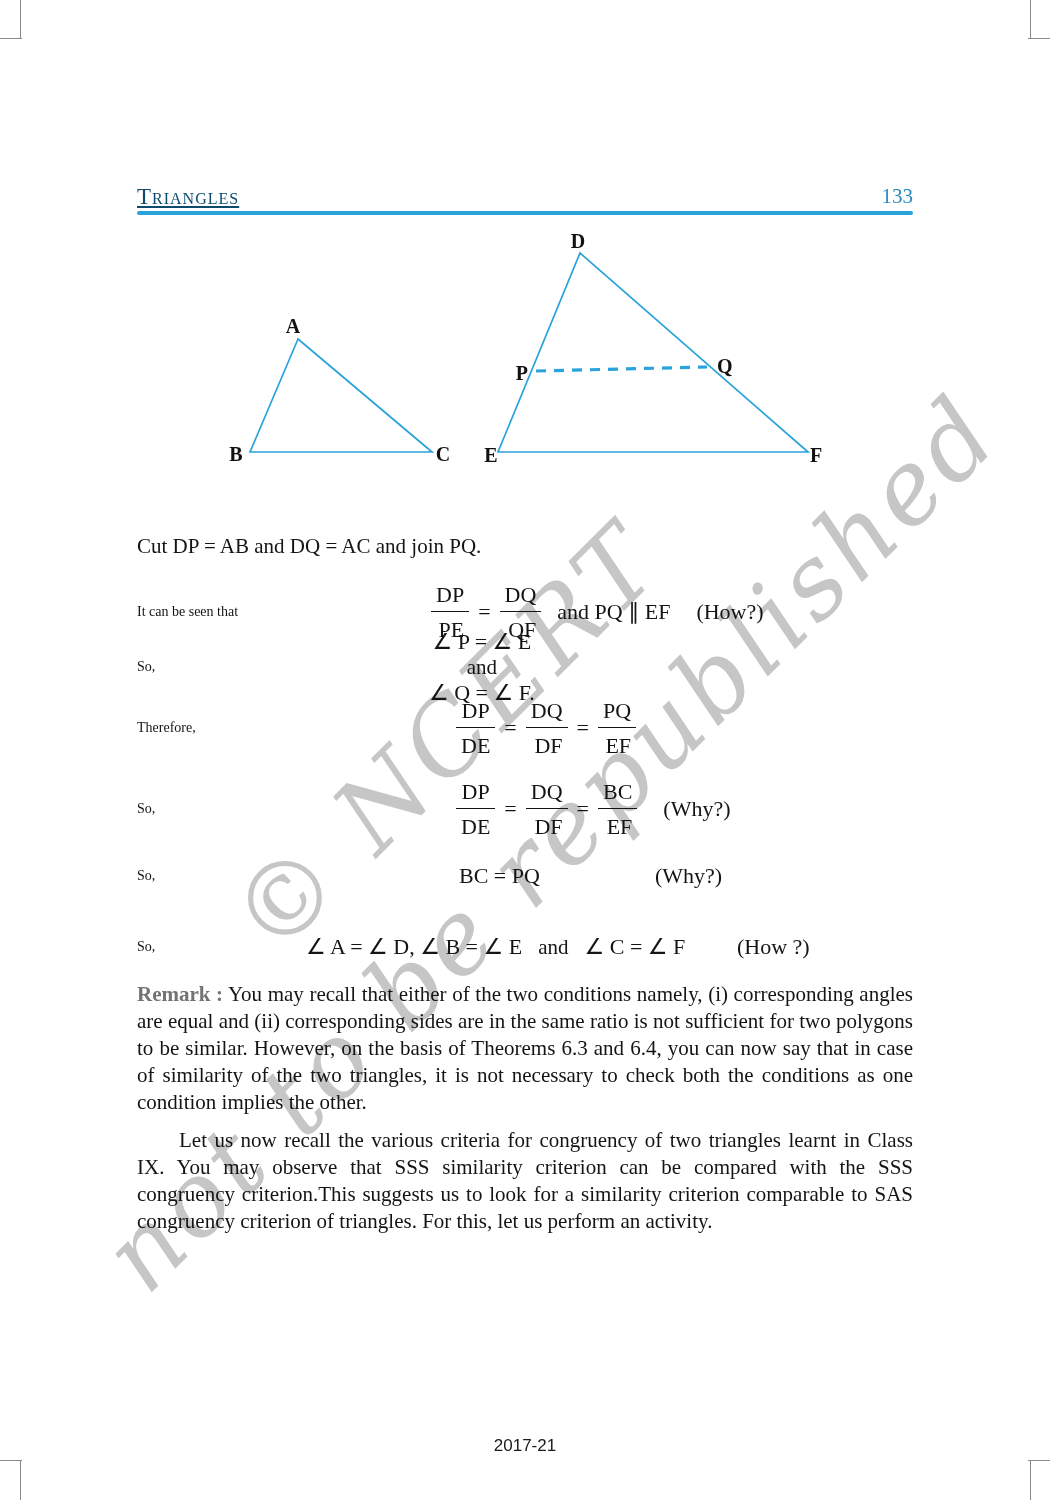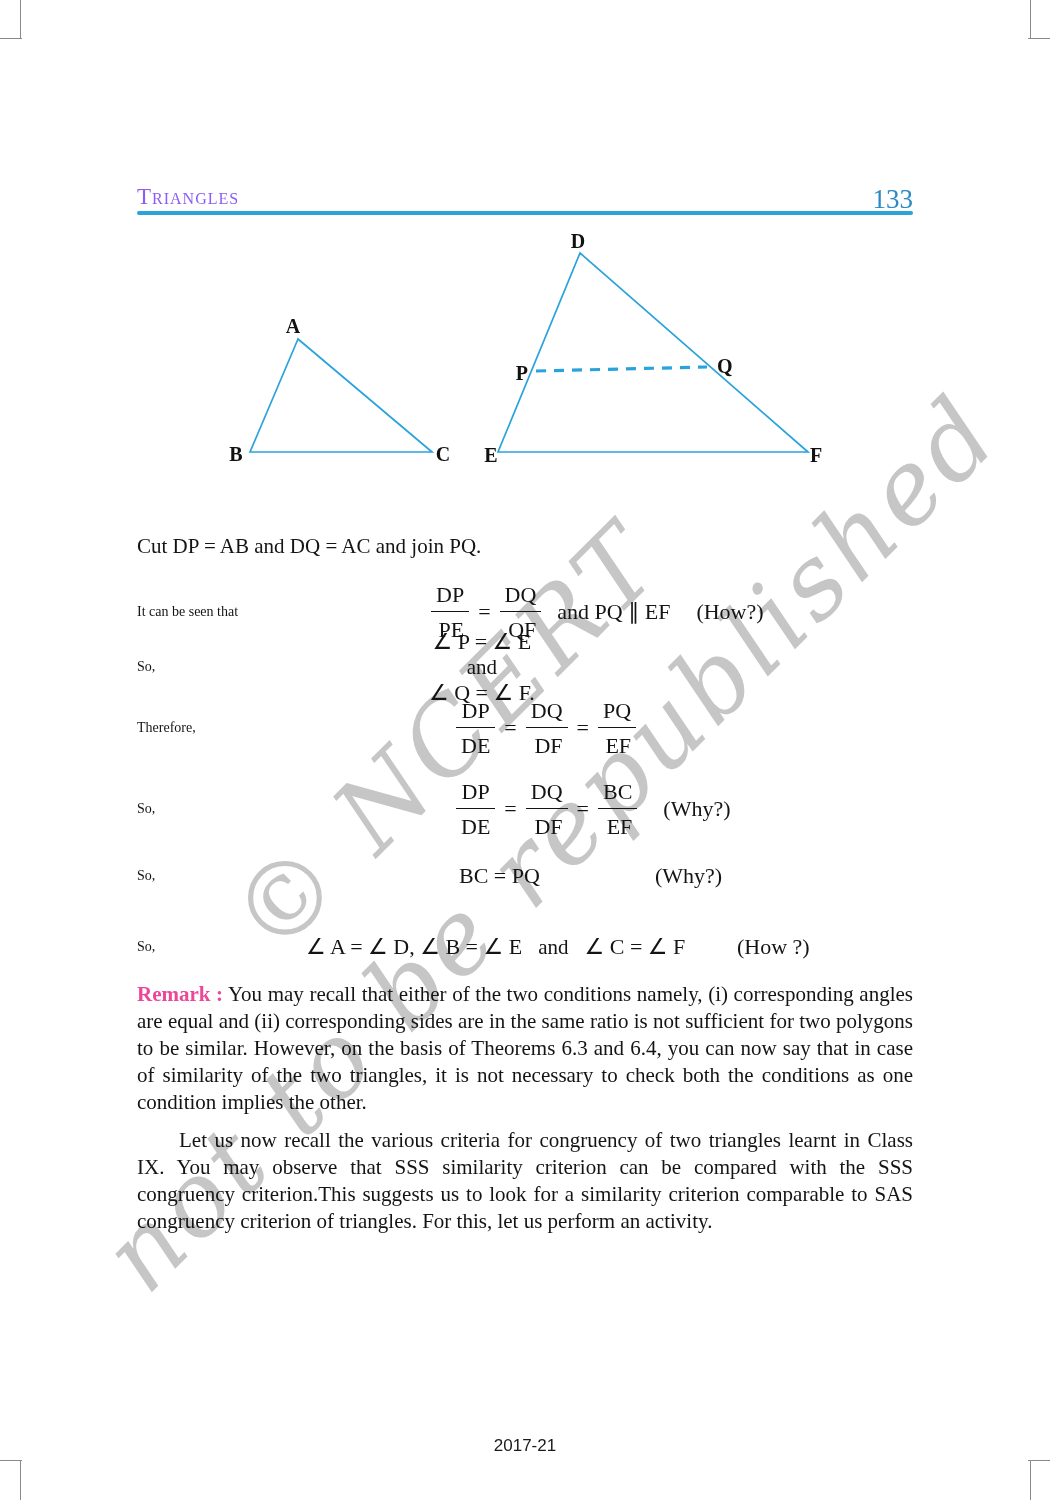--- a/index.html
+++ b/index.html
@@ -30,41 +30,42 @@
     white-space:nowrap;
     z-index:1;
     user-select:none;
   }
   .content{position:absolute;inset:0;z-index:2;}
   
   .hdr-title{
     position:absolute;left:137px;top:184px;
     font-variant:small-caps;
     font-size:23px;letter-spacing:1px;
-    color:#8b5cf6;
+    color:#0c4a6e;
+    text-decoration:underline;
   }
   .hdr-num{
     position:absolute;right:137px;top:184px;
-    font-size:27px;color:#2b8ac4;
+    font-size:21px;color:#2b8ac4;
   }
   .hdr-rule{
     position:absolute;left:137px;top:211px;
     width:776px;height:4px;background:#29a3da;border-radius:2px;
   }
   
   .fig-svg{position:absolute;left:180px;top:233px;}
   .fig-caption{
     position:absolute;left:0;top:488px;width:1050px;
     text-align:center;font-weight:bold;font-size:22px;color:#1787c8;
   }
   
   .tline{position:absolute;left:137px;width:776px;font-size:21px;line-height:27px;}
   .just{text-align:justify;}
   .indent{text-indent:42px;}
-  .blue-label{font-weight:bold;color:#ec4899;}
+  .blue-label{font-weight:bold;color:#737373;}
   
   .eqrow{position:absolute;left:137px;width:776px;display:flex;align-items:center;font-size:22px;}
   .eqrow .lbl{position:absolute;left:0;font-size:14px;}
   .eqbody{position:absolute;display:flex;align-items:center;white-space:nowrap;}
   .frac{display:inline-block;text-align:center;vertical-align:middle;line-height:1.25;}
   .frac .num{display:block;padding:0 5px 2px 5px;border-bottom:1.6px solid #141414;}
   .frac .den{display:block;padding:4px 5px 0 5px;text-align:right;}
   .eqsign{margin:0 9px;}
   .gap-md{margin-left:16px;}
   .gap-lg{margin-left:26px;}

